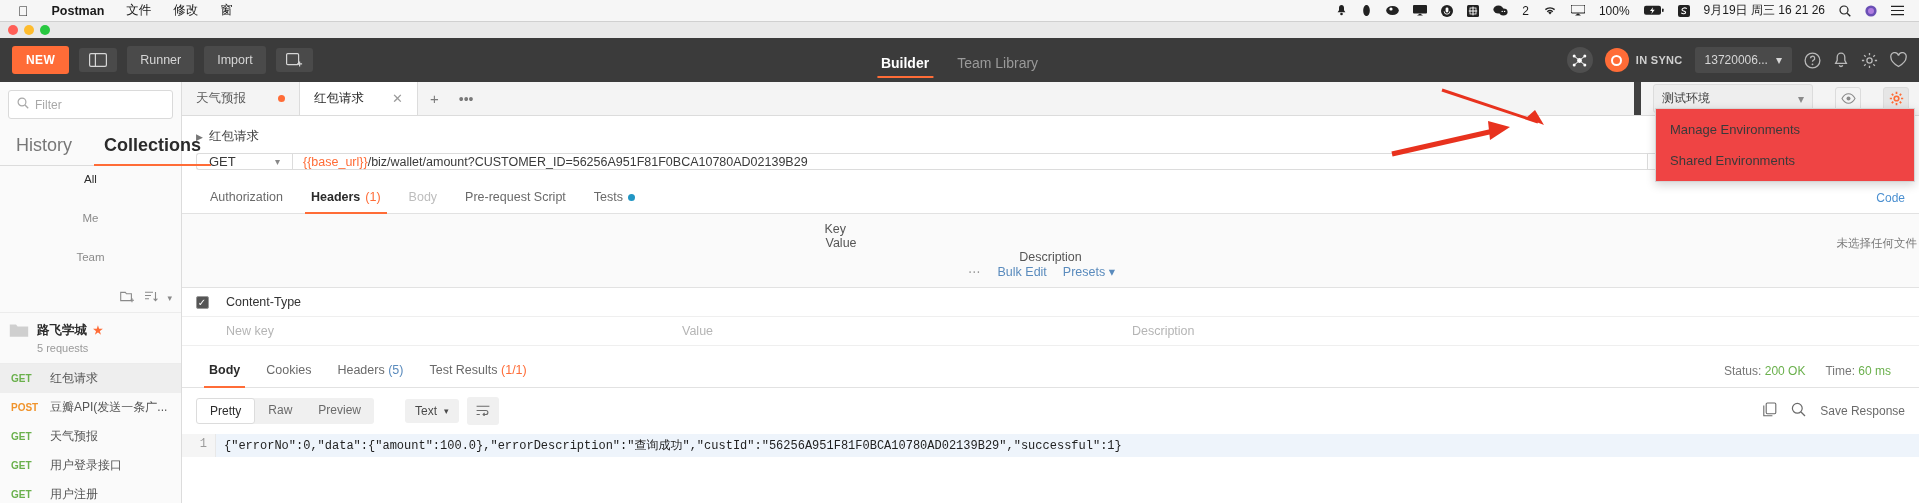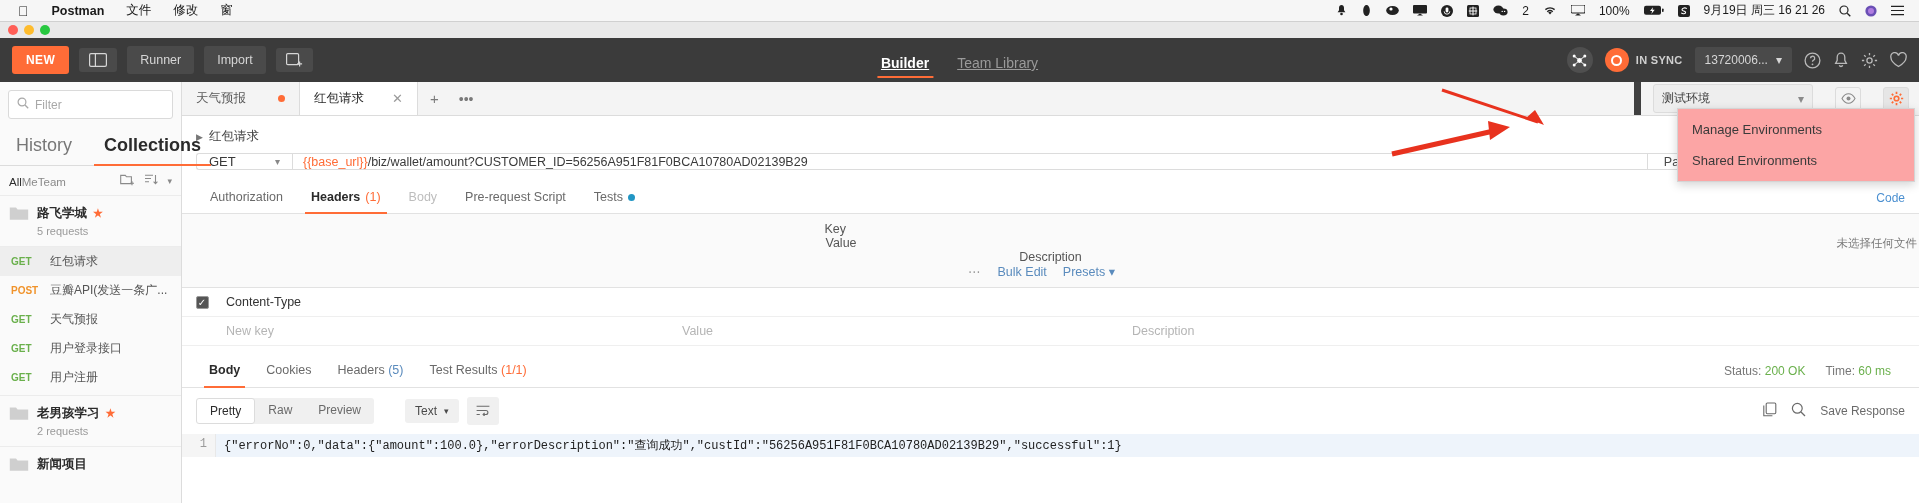--- a/index.html
+++ b/index.html
@@ -47,21 +47,21 @@
     padding: 7px 13px; border-radius: 3px; margin-left: 10px;
     display: flex; align-items: center; justify-content: center;
   }
   .hbtn.icon { padding: 5px 10px; }
   .center-tabs {
     position: absolute; left: 50%; transform: translateX(-50%);
     display: flex; align-items: flex-end; height: 44px;
   }
   .ctab {
     color: #9a9a9a; font-size: 14px; padding: 0 14px 12px;
-    position: relative; line-height: 1; text-decoration: underline;
+    position: relative; line-height: 1;
   }
   .ctab.active { color: #fff; font-weight: bold; }
   .ctab.active::after {
     content: ''; position: absolute; left: 10px; right: 10px; bottom: 4px;
     height: 2px; background: #ff6c37;
   }
   .head-right {
     margin-left: auto; display: flex; align-items: center; gap: 12px;
   }
   .sync-wrap { display: flex; align-items: center; gap: 7px; }
@@ -101,23 +101,24 @@
   .sbtab {
     flex: 1; text-align: center; font-size: 18px; color: #777;
     padding: 8px 16px 9px; position: relative;
   }
   .sbtab.active { color: #2b2b2b; font-weight: bold; }
   .sbtab.active::after {
     content: ''; position: absolute; left: 6px; right: 6px; bottom: -1px;
     height: 2px; background: #ff6c37;
   }
   .sbfilter {
-    display: flex; align-items: flex-end; gap: 0;
+    display: flex; align-items: center; gap: 27px;
     padding: 7px 9px; font-size: 11.5px; color: #8a8a8a;
     border-bottom: 1px solid #ececec;
+    flex-direction: column;
   }
   .sbfilter .f.active { color: #2b2b2b; }
   .sbfilter .push { margin-left: auto; display: flex; gap: 9px; align-items: center; }
   .coll-item {
     display: flex; gap: 8px; padding: 9px 9px;
     border-bottom: 1px solid #ececec; align-items: flex-start;
   }
   .coll-name { font-size: 12.5px; color: #2b2b2b; font-weight: bold; display: flex; align-items: center; gap: 6px; }
   .star { color: #ff6c37; font-size: 11px; }
   .coll-sub { font-size: 11px; color: #9a9a9a; margin-top: 3px; }
@@ -264,22 +265,22 @@
     width: 34px; background: #f5f5f5; color: #9a9a9a; text-align: right;
     padding: 3px 8px 3px 0; border-right: 1px solid #e8e8e8; flex-shrink: 0;
   }
   .codeline {
     flex: 1; padding: 3px 8px; color: #222; background: #eef4fb;
     white-space: nowrap; overflow: hidden;
   }
 
   
   .env-menu {
-    position: absolute; top: 26px; right: 4px; width: 238px;
-    background: #fca5a5; border: 1px solid #d4d4d4; box-shadow: 0 3px 9px rgba(0,0,0,.17);
+    position: absolute; top: 26px; right: 4px; width: 260px;
+    background: #ef4444; border: 1px solid #d4d4d4; box-shadow: 0 3px 9px rgba(0,0,0,.17);
     z-index: 40; padding: 5px 0;
   }
   .env-menu div { padding: 8px 14px; font-size: 13px; color: #3a3a3a; }
   .arrow { position: absolute; pointer-events: none; z-index: 50; }
   .file-hint {
     position: absolute; right: 2px; top: 236px; font-size: 11.5px; color: #7a7a7a; z-index: 30;
   }
 </style>
 </head>
 <body>

